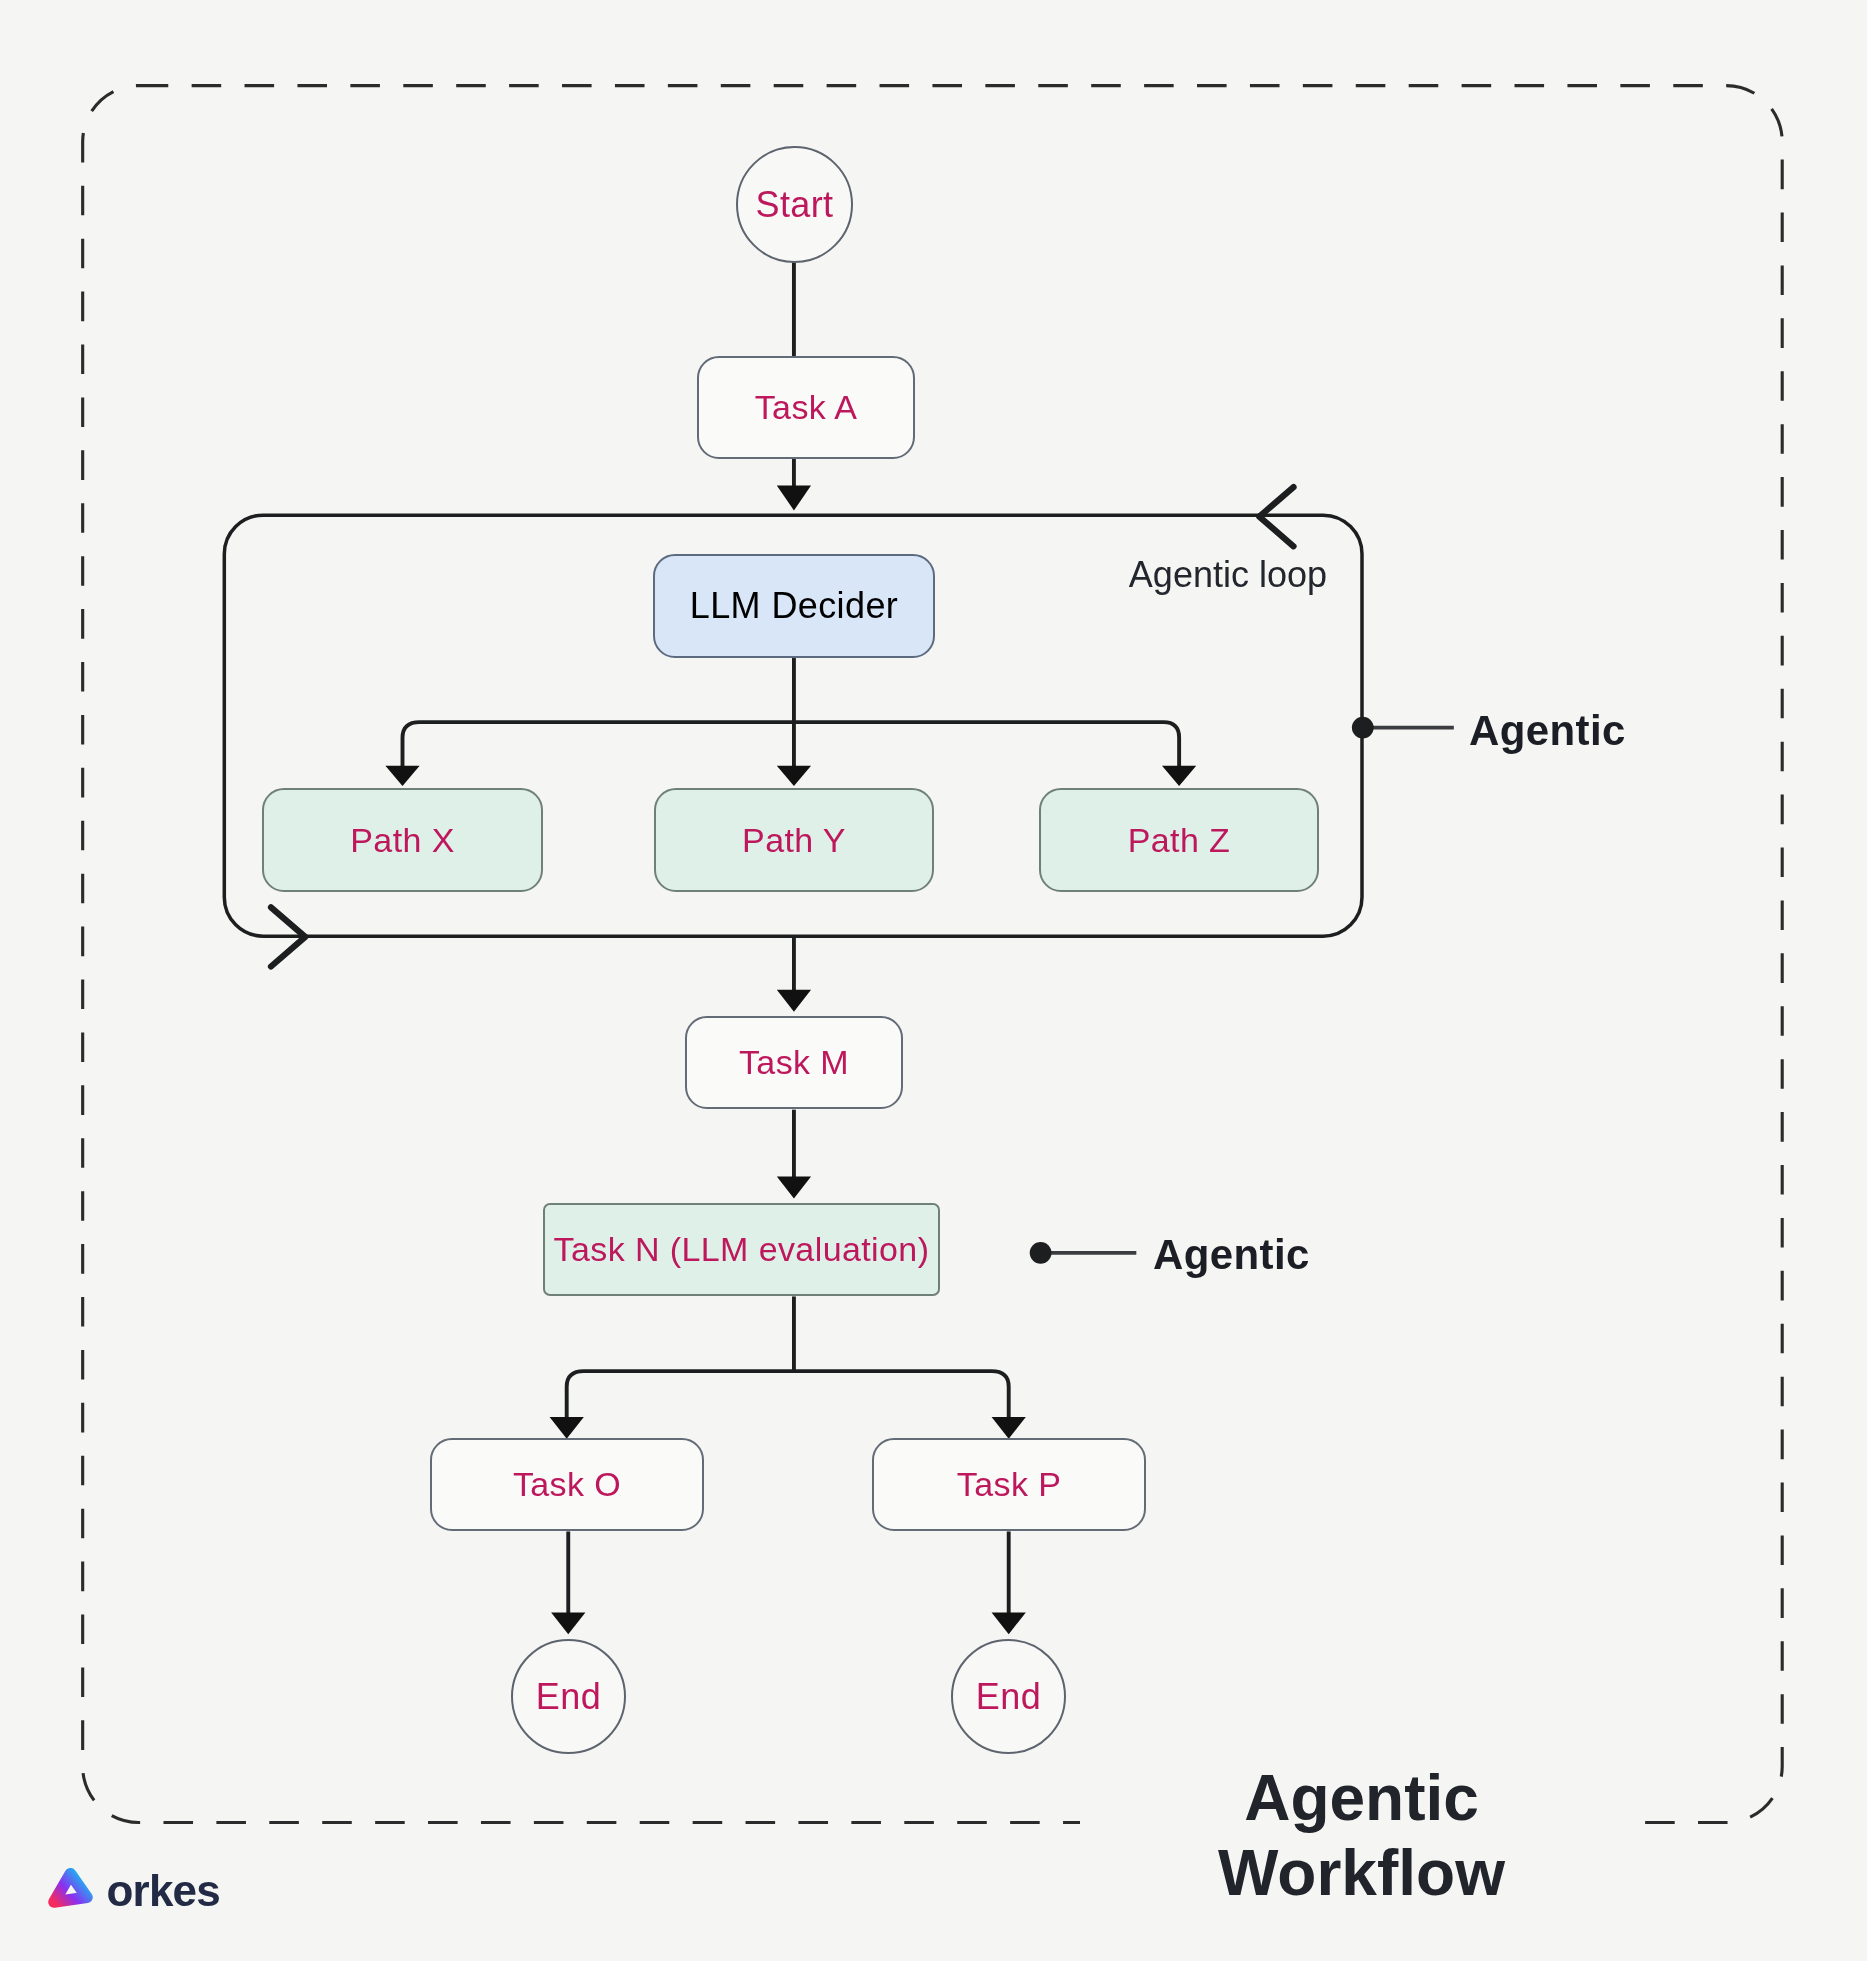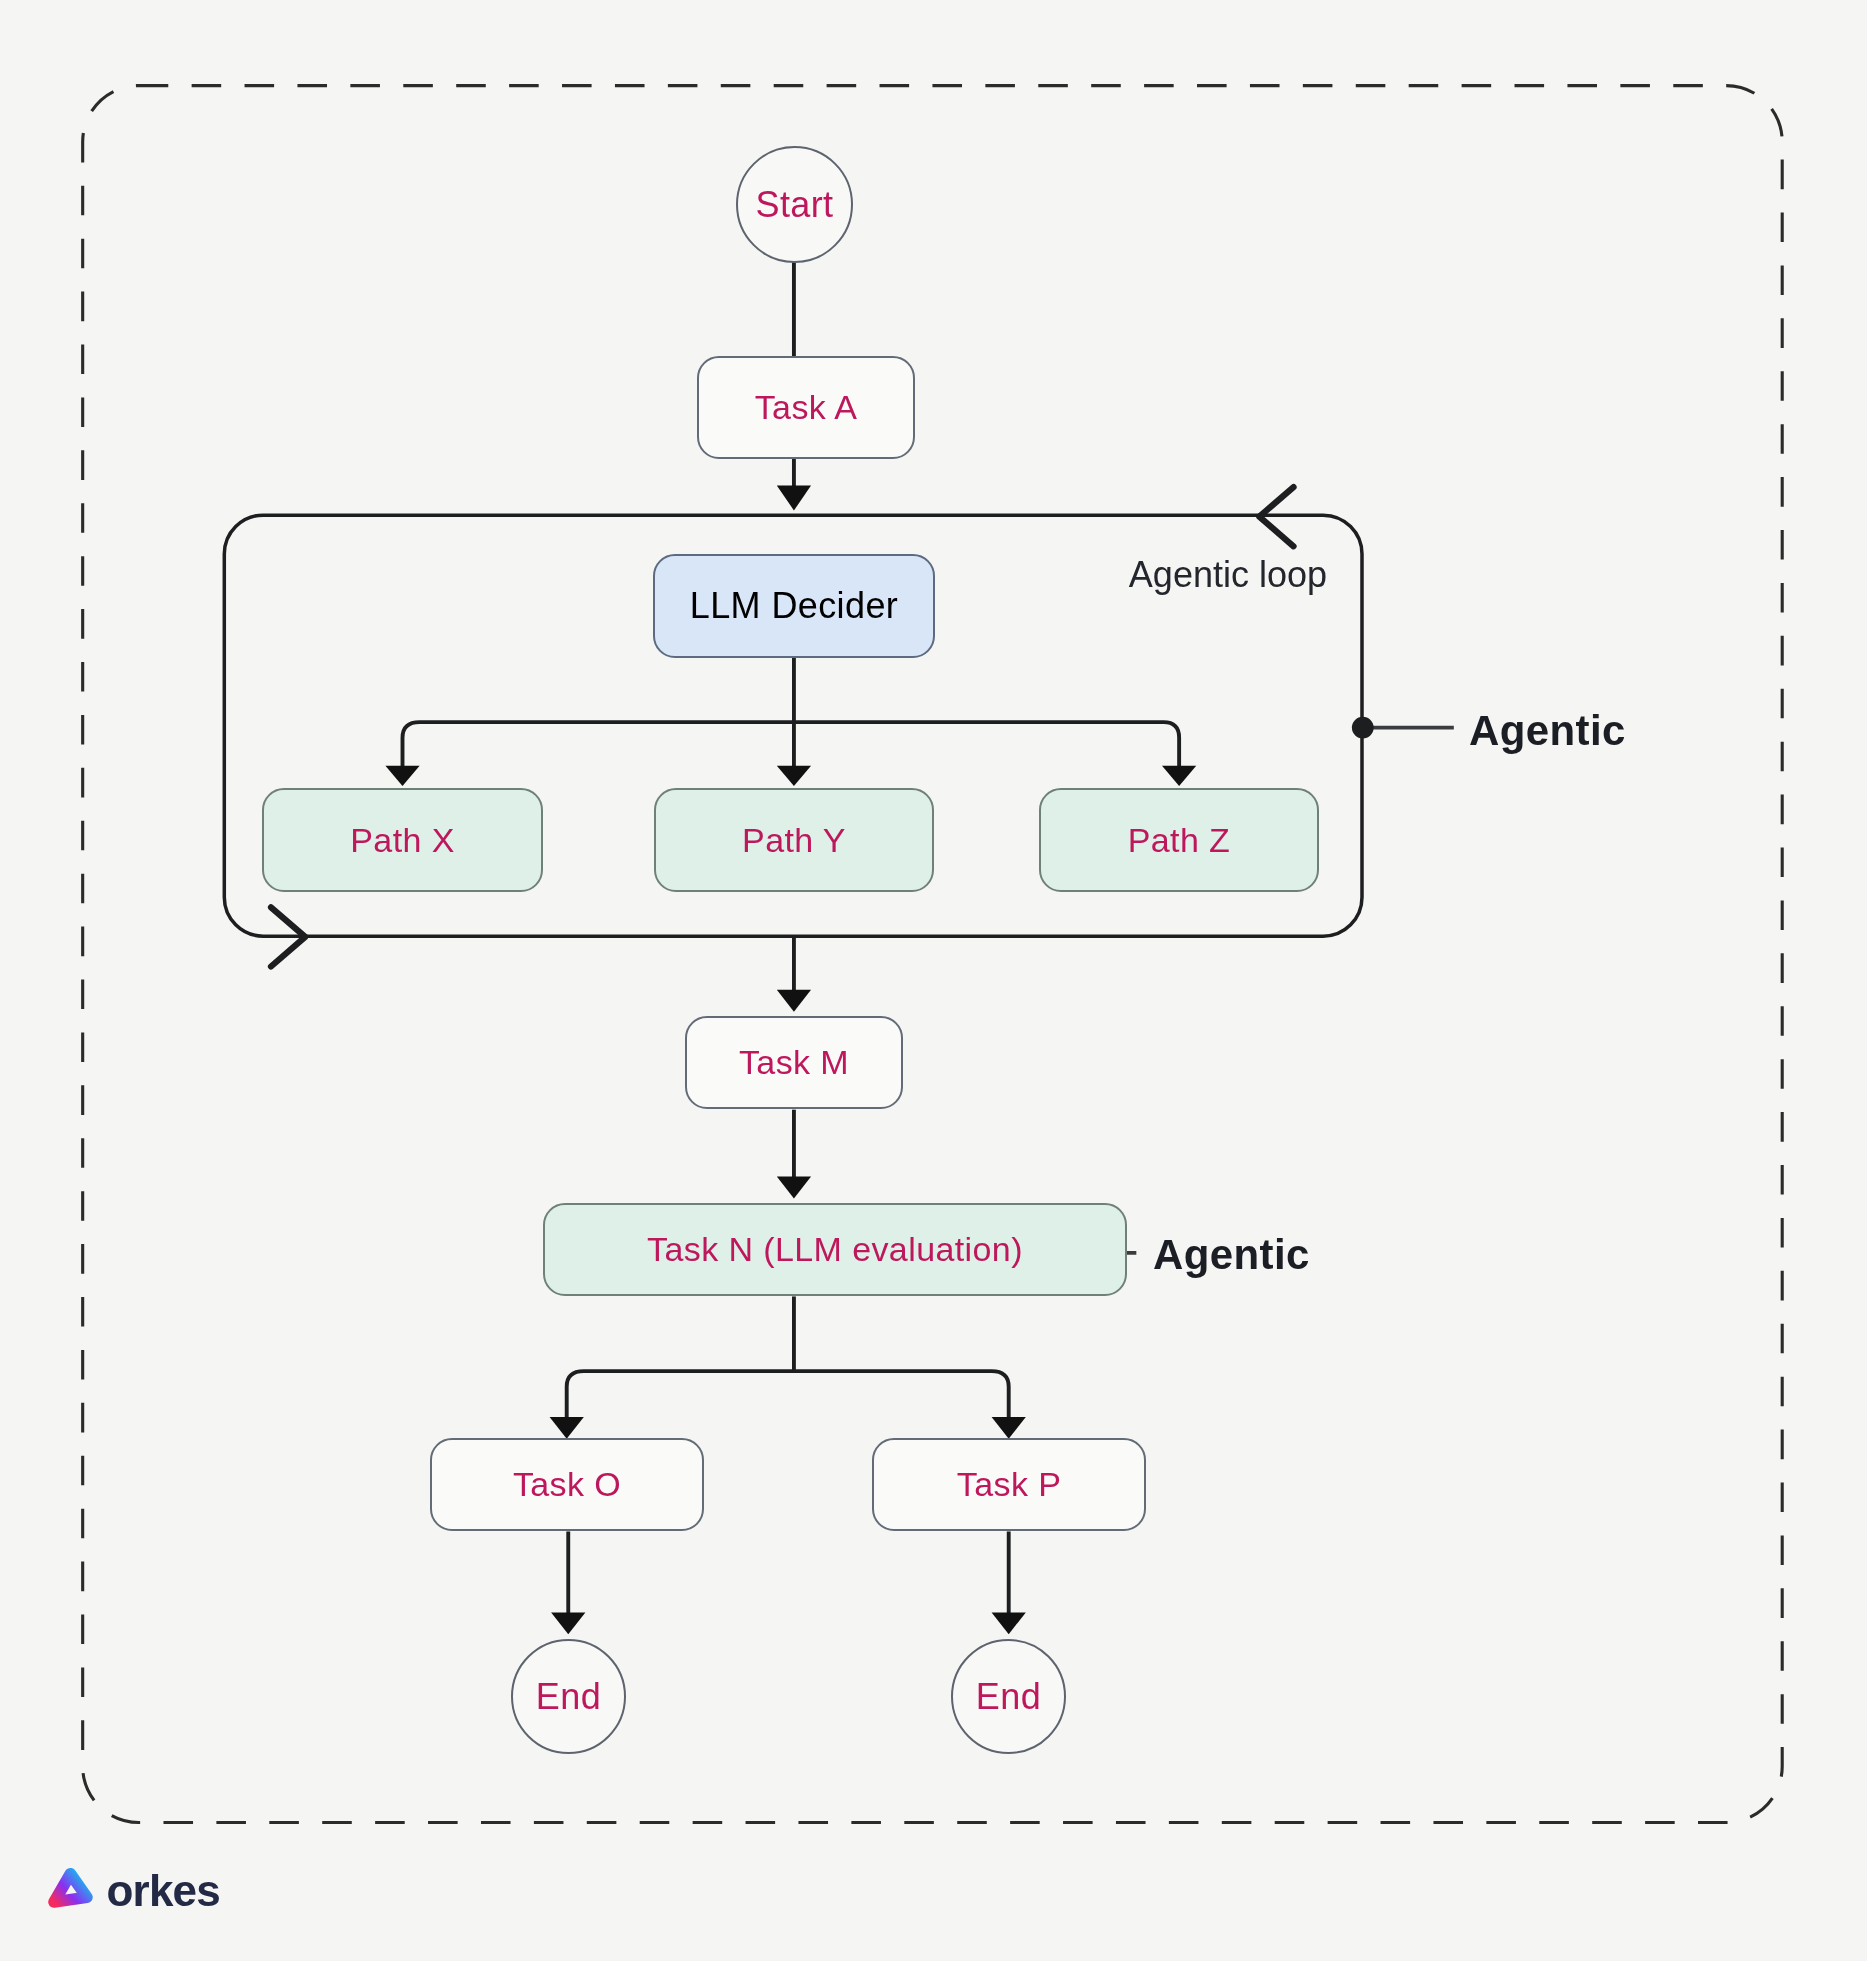--- a/index.html
+++ b/index.html
@@ -105,21 +105,21 @@
   </div>
 
   <div class="node green" style="left:1039px;top:788px;width:280px;height:104px;">
     <span>Path Z</span>
   </div>
 
   <div class="node" style="left:685px;top:1016px;width:218px;height:93px;">
     <span>Task M</span>
   </div>
 
-  <div class="node green" style="left:543px;top:1203px;width:584px;height:93px;">
+  <div class="node green" style="left:543px;top:1203px;width:397px;height:93px;border-radius:7px;">
     <span>Task N (LLM evaluation)</span>
   </div>
 
   <div class="node" style="left:430px;top:1438px;width:274px;height:93px;">
     <span>Task O</span>
   </div>
 
   <div class="node" style="left:872px;top:1438px;width:274px;height:93px;">
     <span>Task P</span>
   </div>
@@ -131,20 +131,21 @@
   <div class="node circle" style="left:951px;top:1639px;width:115px;height:115px;">
     <span>End</span>
   </div>
 
   <div class="annot light" style="left:1090px;top:554px;width:237px;text-align:right;">Agentic loop</div>
 
   <div class="annot bold" style="left:1469px;top:707px;">Agentic</div>
 
   <div class="annot bold" style="left:1153px;top:1231px;">Agentic</div>
 
+  <div class="title" style="left:1080px;top:1761px;width:563px;">Agentic Workflow</div>
 
   <div class="brand" style="left:47px;top:1866px;">
     <svg width="47" height="50" viewBox="0 0 60 64">
       <defs>
         <linearGradient id="og" x1="0" y1="1" x2="1" y2="0.25">
           <stop offset="0" stop-color="#f62a5e"></stop>
           <stop offset="0.45" stop-color="#8a2ff0"></stop>
           <stop offset="1" stop-color="#18b9f2"></stop>
         </linearGradient>
       </defs>

